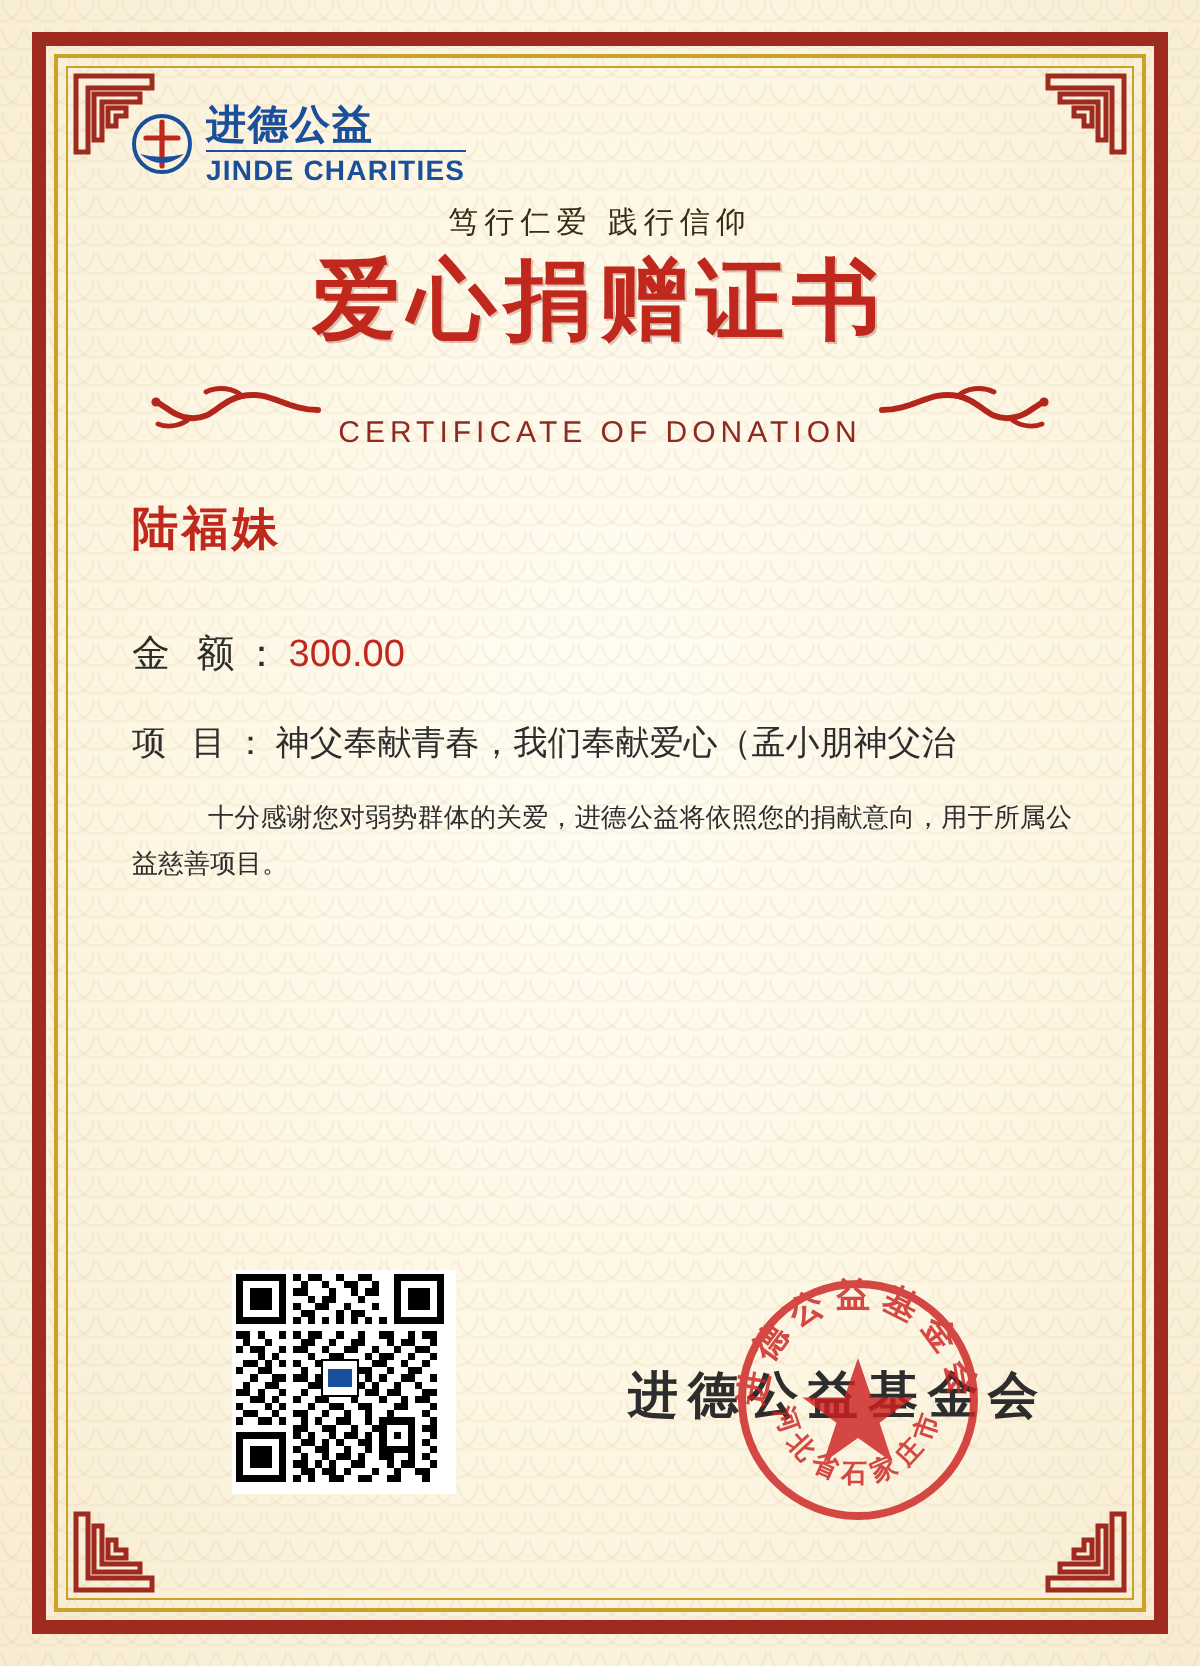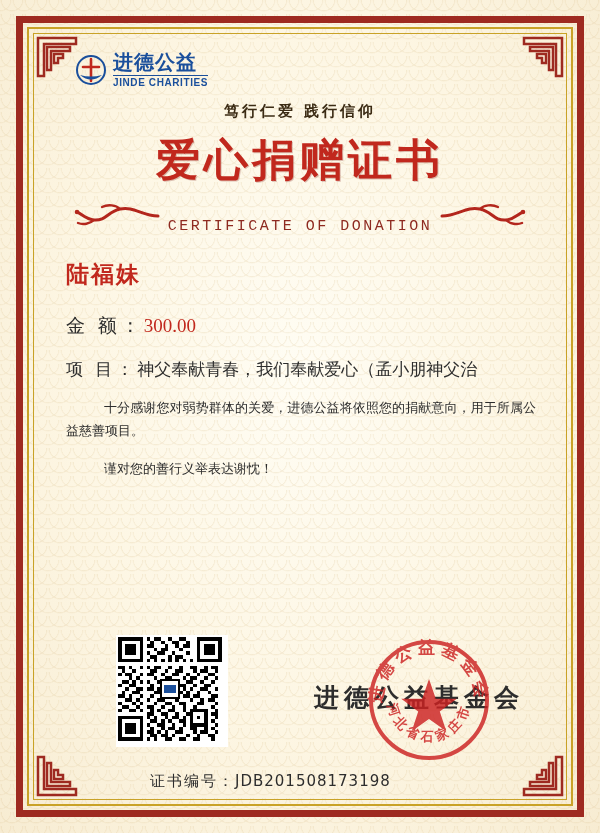--- a/index.html
+++ b/index.html
@@ -71,104 +71,103 @@
 
   .content {
     position: absolute;
     left: 40px; top: 40px; right: 40px; bottom: 40px;
     box-sizing: border-box;
   }
 
   
   .logo-row {
     position: absolute;
-    left: 36px;
+    left: 26px;
     top: 12px;
     display: flex;
     align-items: center;
   }
   .logo-mark {
     width: 30px;
     height: 30px;
     margin-right: 7px;
     flex: 0 0 auto;
   }
   .logo-text { line-height: 1; }
   .logo-cn {
     font-family: "DejaVu Sans", "Liberation Sans", sans-serif;
     font-size: 20px;
     font-weight: bold;
     color: #1a4f9c;
     letter-spacing: 1px;
   }
   .logo-en {
     font-family: "Liberation Sans", sans-serif;
-    font-size: 10px;
+    font-size: 14px;
     font-weight: bold;
     color: #1a4f9c;
     letter-spacing: .6px;
     margin-top: 3px;
     border-top: 1px solid #1a4f9c;
     padding-top: 2px;
     text-align: left;
     width: 100%;
   }
 
   
   .motto {
     text-align: center;
     margin-top: 62px;
     font-family: "DejaVu Sans", "Liberation Sans", sans-serif;
     font-size: 15px;
     color: #3b2b14;
     letter-spacing: 3px;
-    font-weight: bold;
   }
   .main-title {
     text-align: center;
-    margin-top: 10px;
+    margin-top: 0;
     font-family: Liberation Sans, sans-serif;
     font-size: 44px;
     font-weight: bold;
     color: #c1281d;
     letter-spacing: 4px;
     text-shadow: 1px 1px 0 rgba(120,20,10,.25);
   }
   .sub-title-row {
     display: flex;
     align-items: center;
     justify-content: center;
     margin-top: 8px;
     gap: 8px;
   }
   .flourish { flex: 0 0 auto; }
   .sub-title {
-    font-family: Liberation Mono, monospace;
+    font-family: Liberation Sans, sans-serif;
     font-size: 15px;
     color: #8e2a20;
     letter-spacing: 2.5px;
     white-space: nowrap;
     margin-top: 20px;
   }
 
   
   .recipient {
     margin-top: 24px;
     margin-left: 26px;
     font-family: "DejaVu Sans", "Liberation Sans", sans-serif;
     font-size: 23px;
     font-weight: bold;
     color: #c1281d;
     letter-spacing: 2px;
   }
   .fields {
-    margin-top: 22px;
+    margin-top: 34px;
     margin-left: 26px;
     margin-right: 24px;
-    font-family: Liberation Serif, serif;
+    font-family: Liberation Sans, sans-serif;
     color: #2d2d2d;
   }
   .field-line {
     font-size: 19px;
     margin-bottom: 16px;
     line-height: 1.5;
   }
   .field-label { letter-spacing: 4px; }
   .amount-value {
     color: #c1281d;
@@ -332,21 +331,20 @@
     <div class="fields">
       <div class="field-line">
         <span class="field-label">金 额：</span><span class="amount-value">300.00</span>
       </div>
       <div class="project-line">
         <span class="field-label">项 目：</span><span class="field-value">神父奉献青春，我们奉献爱心（孟小朋神父治</span>
       </div>
     </div>
 
     <div class="paragraph">十分感谢您对弱势群体的关爱，进德公益将依照您的捐献意向，用于所属公益慈善项目。</div>
-    <div class="paragraph second">谨对您的善行义举表达谢忱！</div>
 
     <div class="footer">
       <div class="footer-main">
         <div class="qr">
           <svg class="qr-grid" width="104" height="104" viewBox="0 0 29 29" shape-rendering="crispEdges">
             <rect width="29" height="29" fill="#ffffff"></rect>
             <g fill="#000000">
 
               <rect x="0" y="0" width="7" height="1"></rect>
                 <rect x="0" y="6" width="7" height="1"></rect>
@@ -583,19 +581,16 @@
               </text>
               <text font-family="DejaVu Sans, Liberation Sans, sans-serif" font-size="13" font-weight="bold" fill="#cc2222" letter-spacing="4">
                 <textPath href="#stampBot" startOffset="50%" text-anchor="middle">河北省石家庄市</textPath>
               </text>
               <polygon points="65,44 71.8,63.8 92.8,63.8 75.8,76.4 82.3,96.3 65,84 47.7,96.3 54.2,76.4 37.2,63.8 58.2,63.8" fill="#cc2222"></polygon>
             </g>
           </svg>
         </div>
       </div>
 
-      <div class="cert-no">
-        <span class="no-label">证书编号：</span><span>JDB201508173198</span>
-      </div>
     </div>
 
   </div>
 </div>
 
 </body></html>

